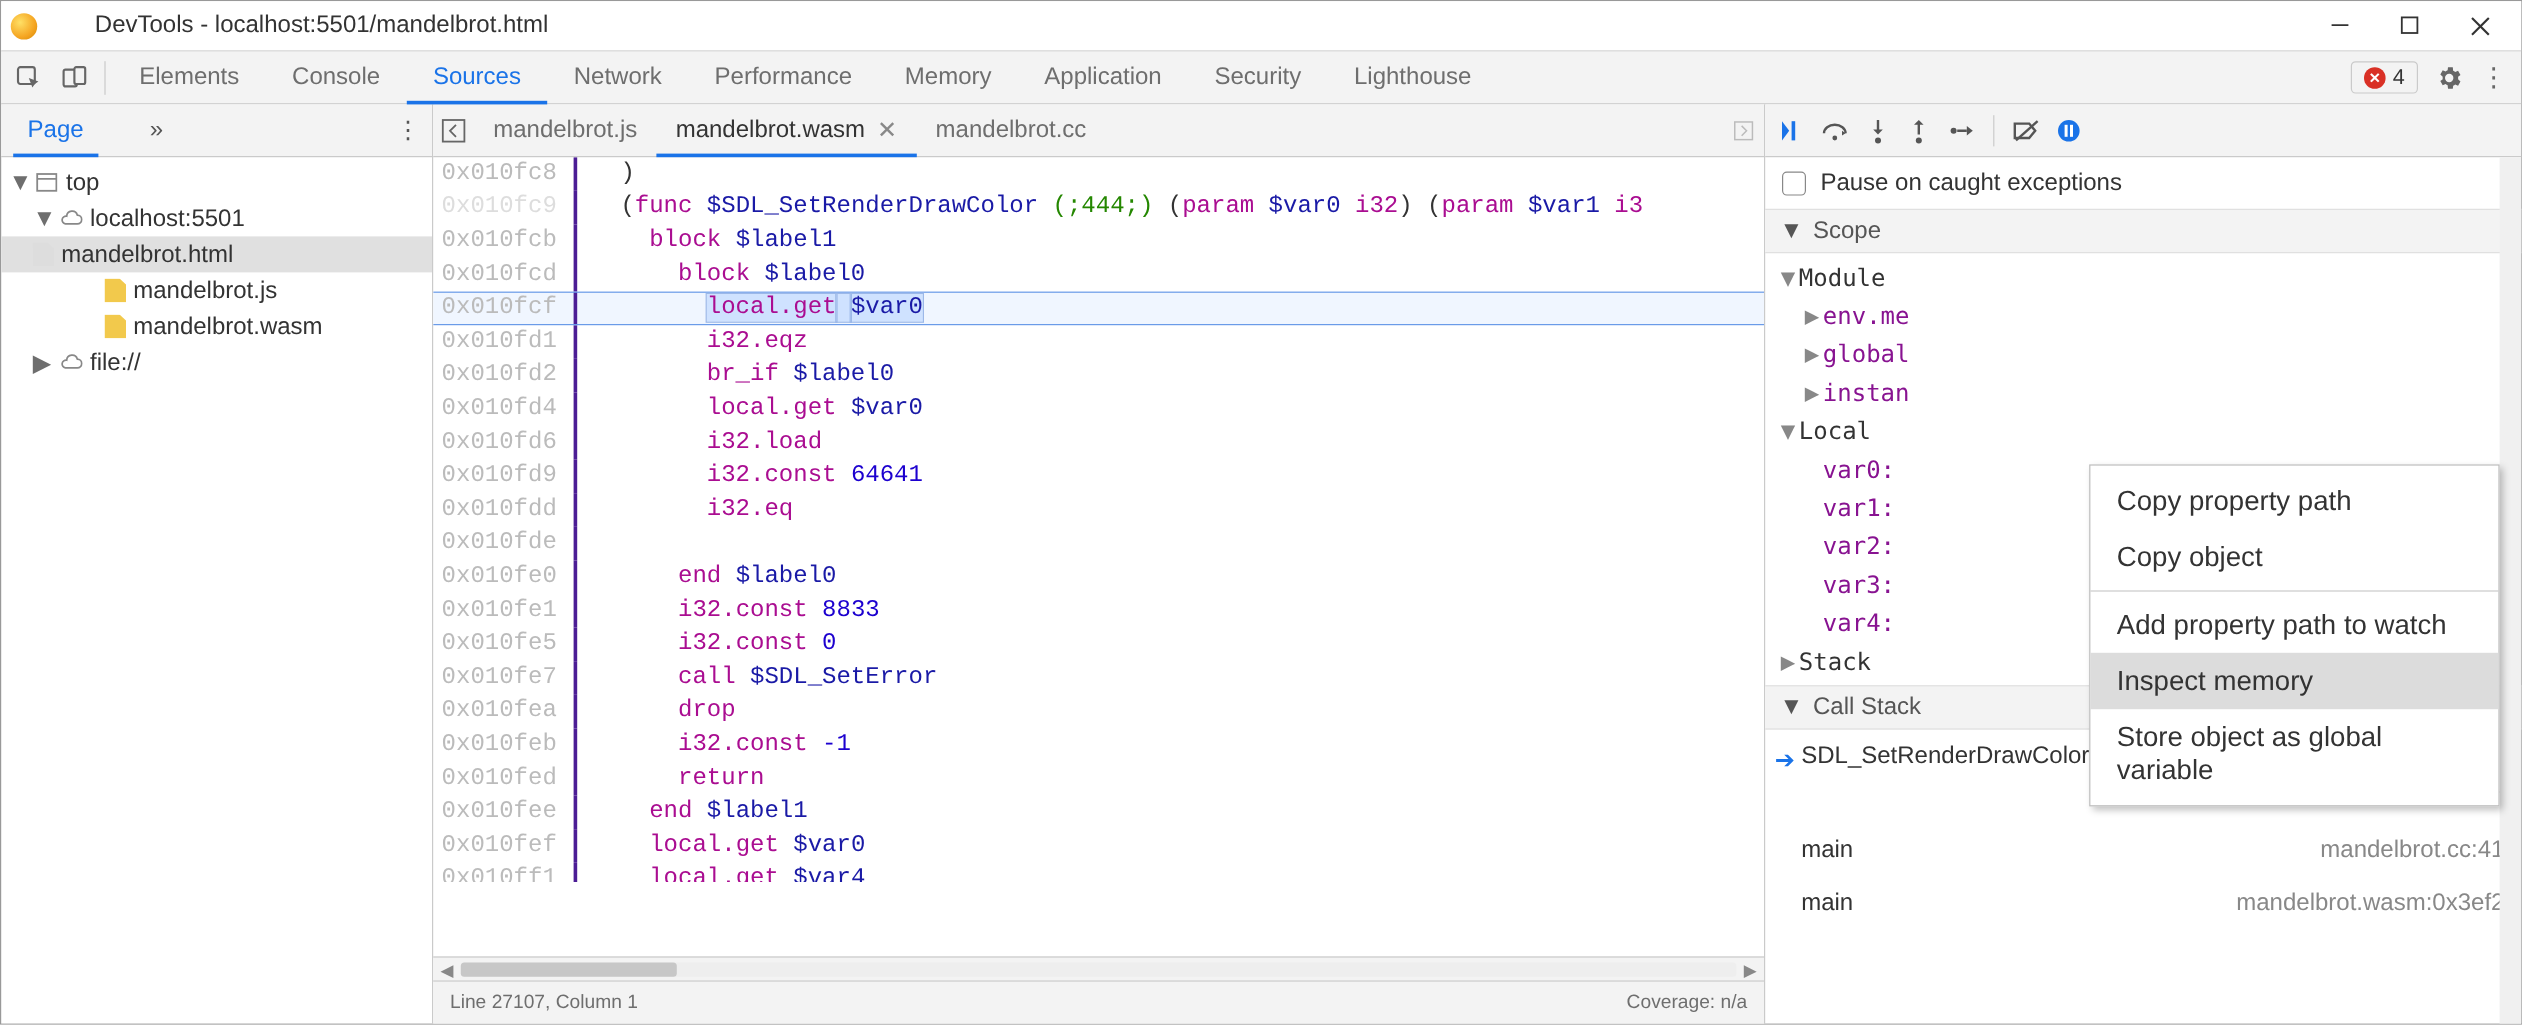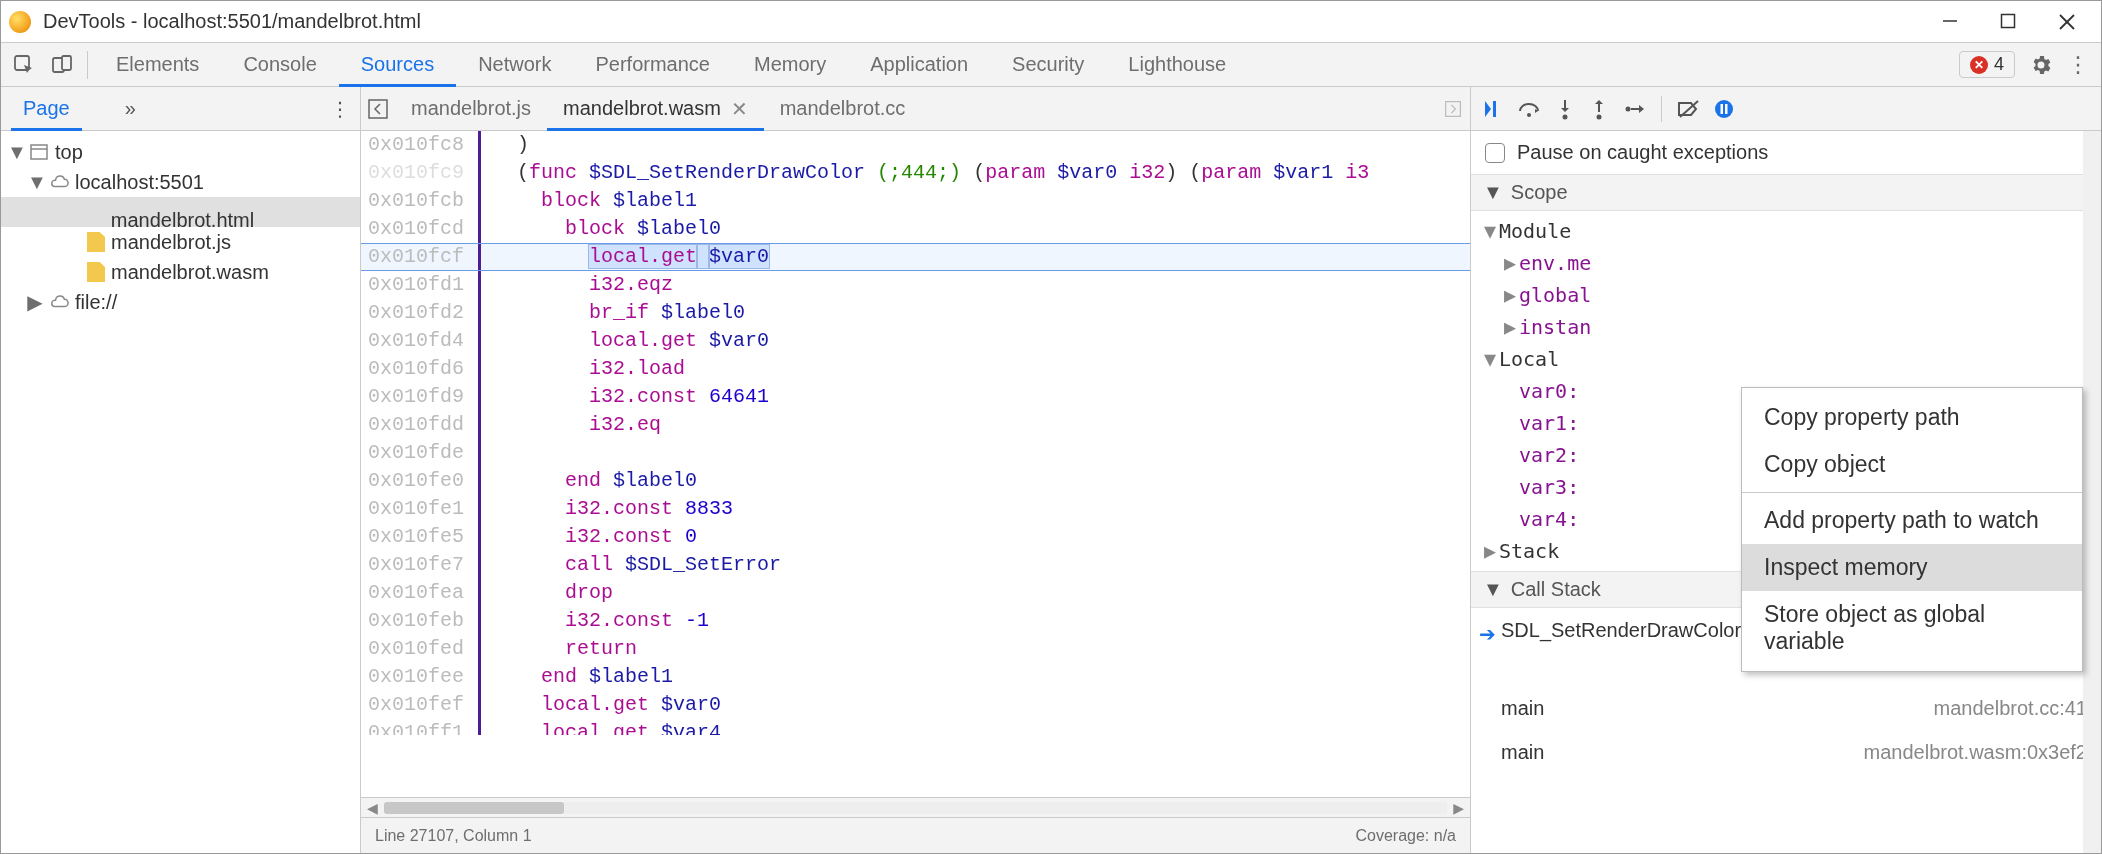--- a/index.html
+++ b/index.html
@@ -22,21 +22,21 @@
     --addr: #bbb;
     --exec-line: #cfe2ff;
     --context-hover: #dcdcdc;
   }
   * { box-sizing: border-box; }
   html,body { margin:0; padding:0; height:100%; font-family: "Segoe UI", Arial, sans-serif; font-size:16px; color:var(--text); background:#fff;}
   .window { width:2102px; height:854px; background:#fff; display:flex; flex-direction:column; border:1px solid #999;}
   
   .titlebar { height:42px; display:flex; align-items:center; padding:0 8px; border-bottom:1px solid var(--border); background:#fff;}
   .titlebar .appicon { width:22px; height:22px; border-radius:50%; background: radial-gradient(circle at 35% 35%, #ffe066, #f5a623 60%, #d58500); margin-right:12px;}
-  .titlebar .title { font-size:20px;}
+  .titlebar .title { font-size:20px;margin-left:36px;}
   .winbtns { margin-left:auto; display:flex; gap:40px; padding-right:16px;}
   .winbtns svg { stroke:#333; }
   
   .tabsbar { height:44px; display:flex; align-items:center; border-bottom:1px solid var(--border); background:var(--bg-bar); padding-left:4px;}
   .tabsbar .tool-icon { width:38px; height:40px; display:flex; align-items:center; justify-content:center; color:#666;}
   .tabsbar .divider { width:1px; height:28px; background:var(--border); margin:0 6px;}
   .tabsbar .tab { padding:10px 22px; font-size:20px; color:var(--text-dim); cursor:pointer; position:relative;}
   .tabsbar .tab.active { color:var(--tab-active);}
   .tabsbar .tab.active::after { content:""; position:absolute; left:0; right:0; bottom:-1px; height:3px; background:var(--tab-active);}
   .tabsbar .right { margin-left:auto; display:flex; align-items:center; gap:14px; padding-right:12px;}
@@ -198,21 +198,21 @@
         <div class="tree-row" style="padding-left:26px;">
           <span class="arrow">▼</span>
           <span class="ico cloud">
               <svg width="22" height="16" viewBox="0 0 22 16" fill="none" stroke="#888" stroke-width="1.6">
                 <path d="M6 13h11a4 4 0 0 0 0-8 5 5 0 0 0-9.8 1A3.5 3.5 0 0 0 6 13z"></path>
               </svg>
             </span>
           <span>localhost:5501</span>
         </div>
         <div id="file-tree-files">
-            <div class="tree-row selected" style=" flex-direction: column;">
+            <div class="tree-row selected" style="">
               <span class="arrow"></span>
               <span class="ico file"></span>
               <span>mandelbrot.html</span>
             </div>
             <div class="tree-row" style="padding-left: 64px;">
               <span class="arrow"></span>
               <span class="ico filejs"></span>
               <span>mandelbrot.js</span>
             </div>
             <div class="tree-row" style="padding-left: 64px;">

